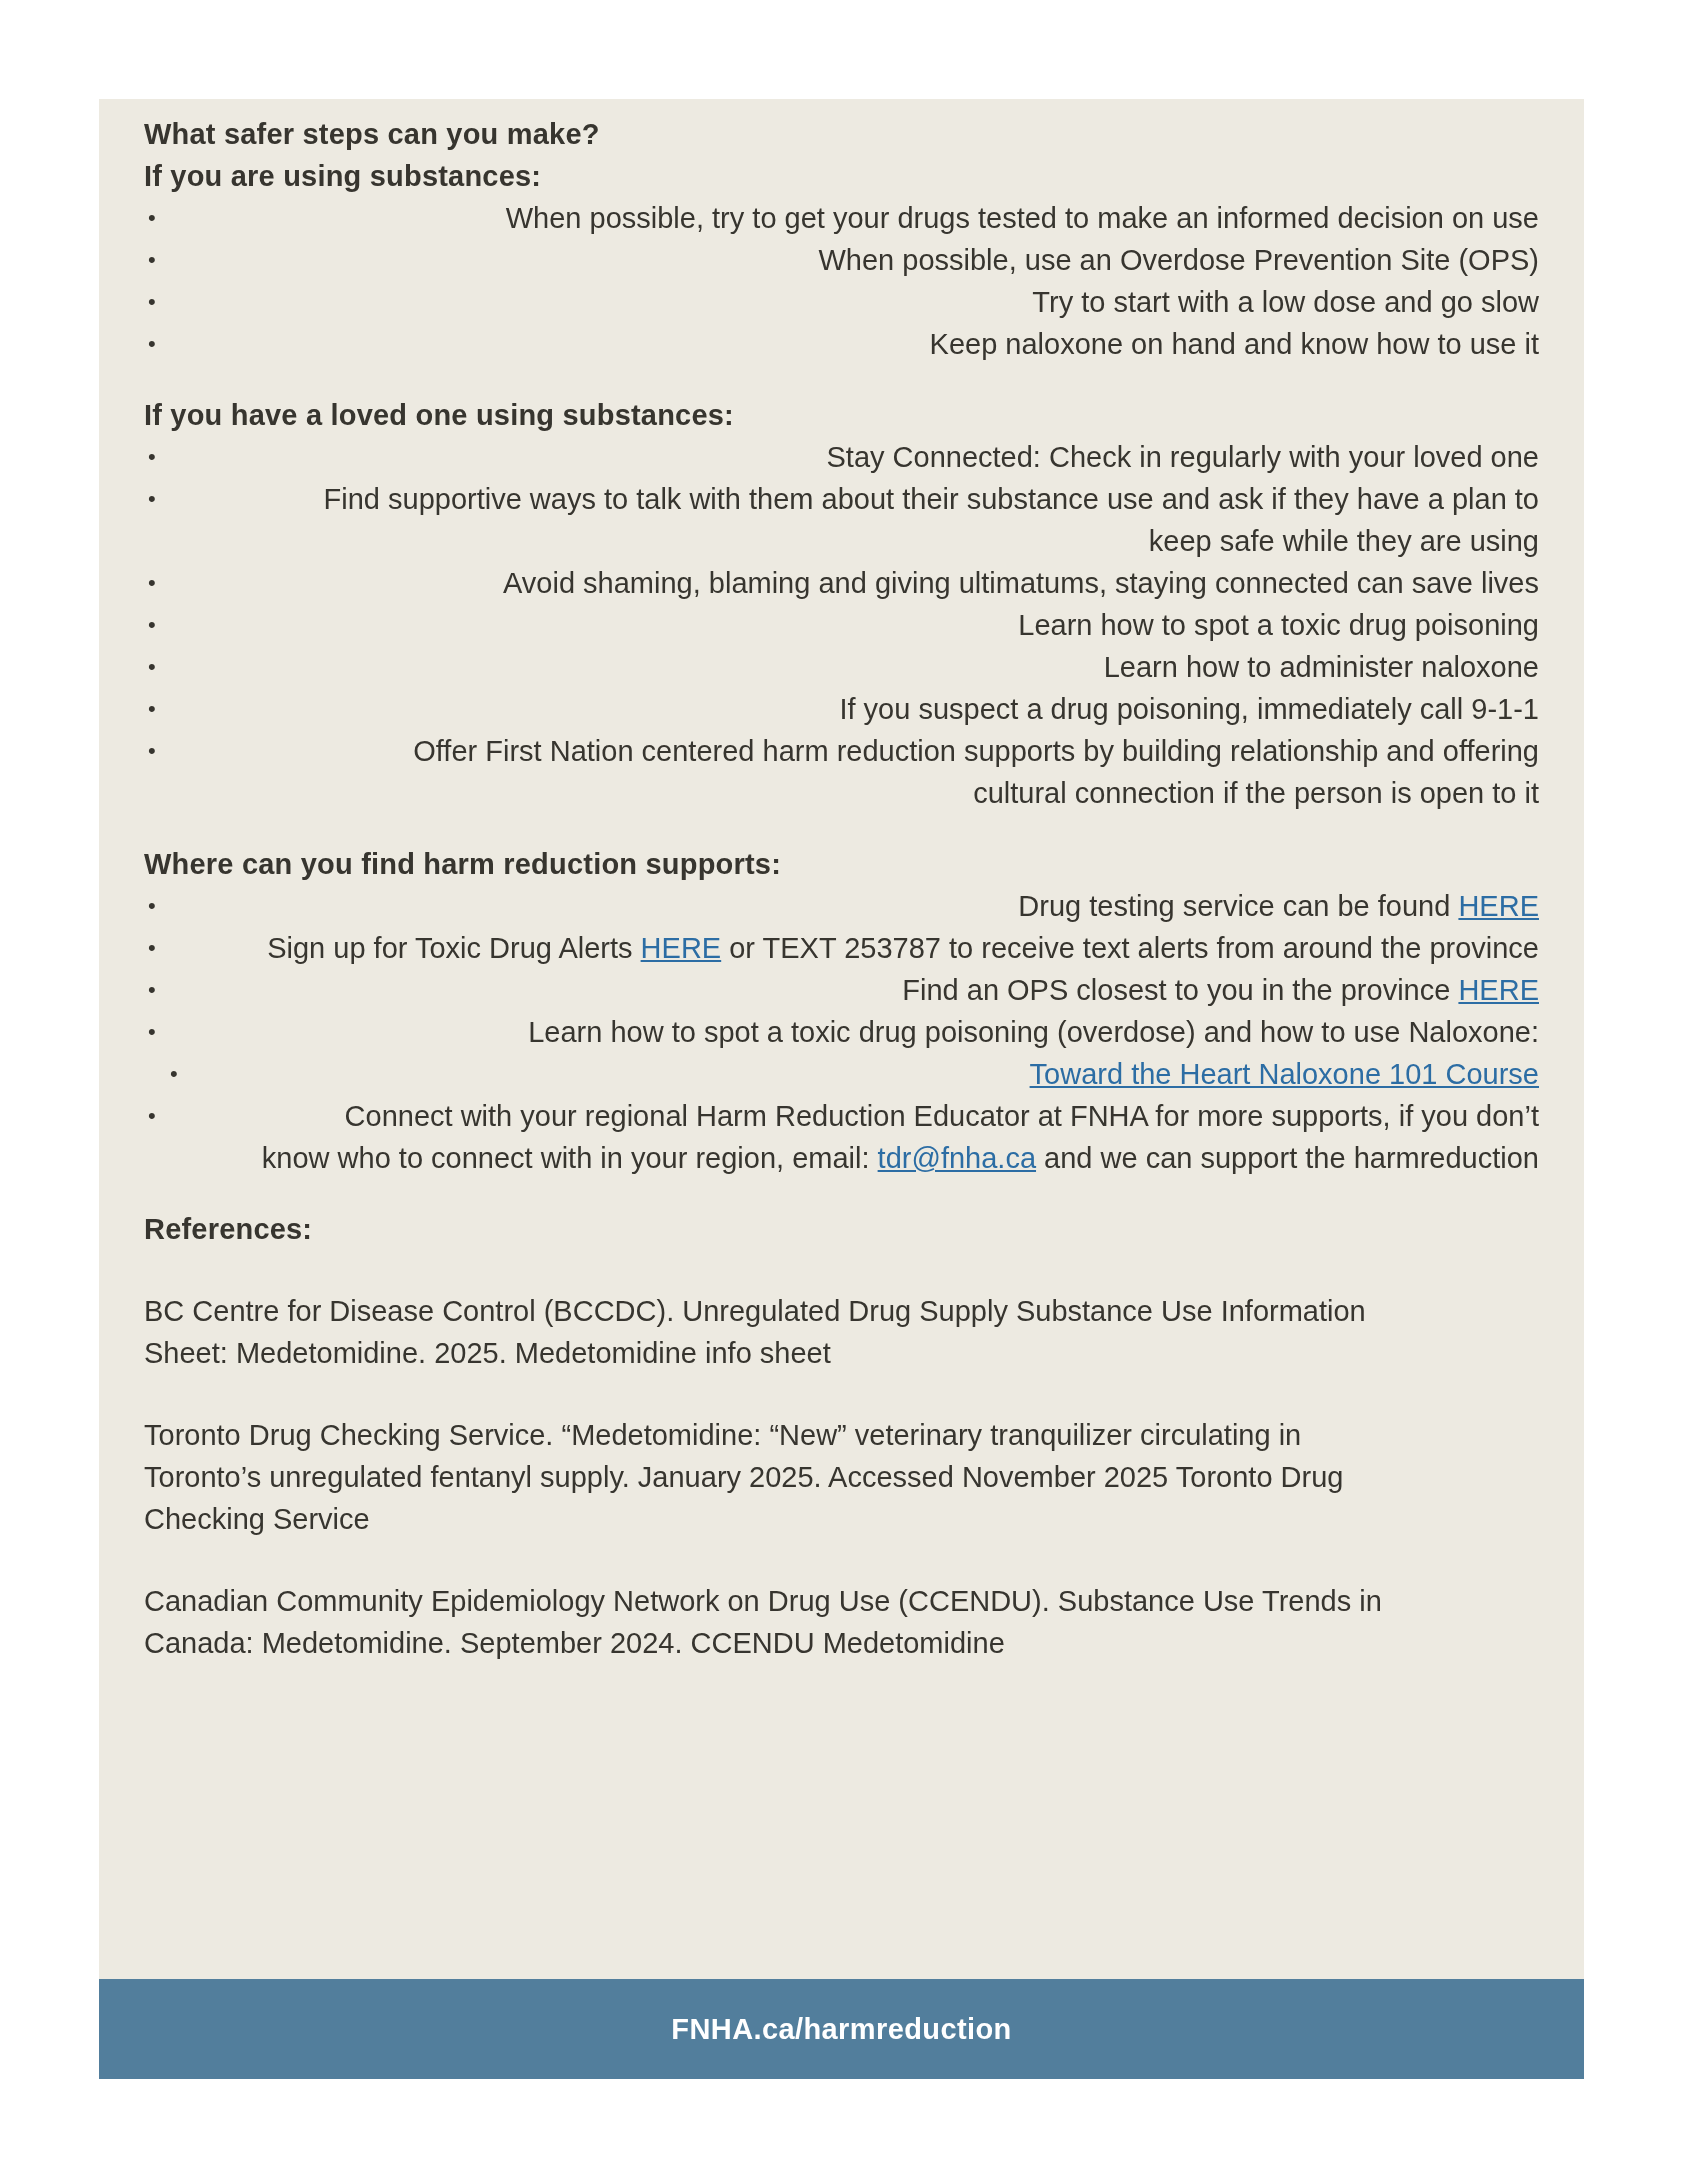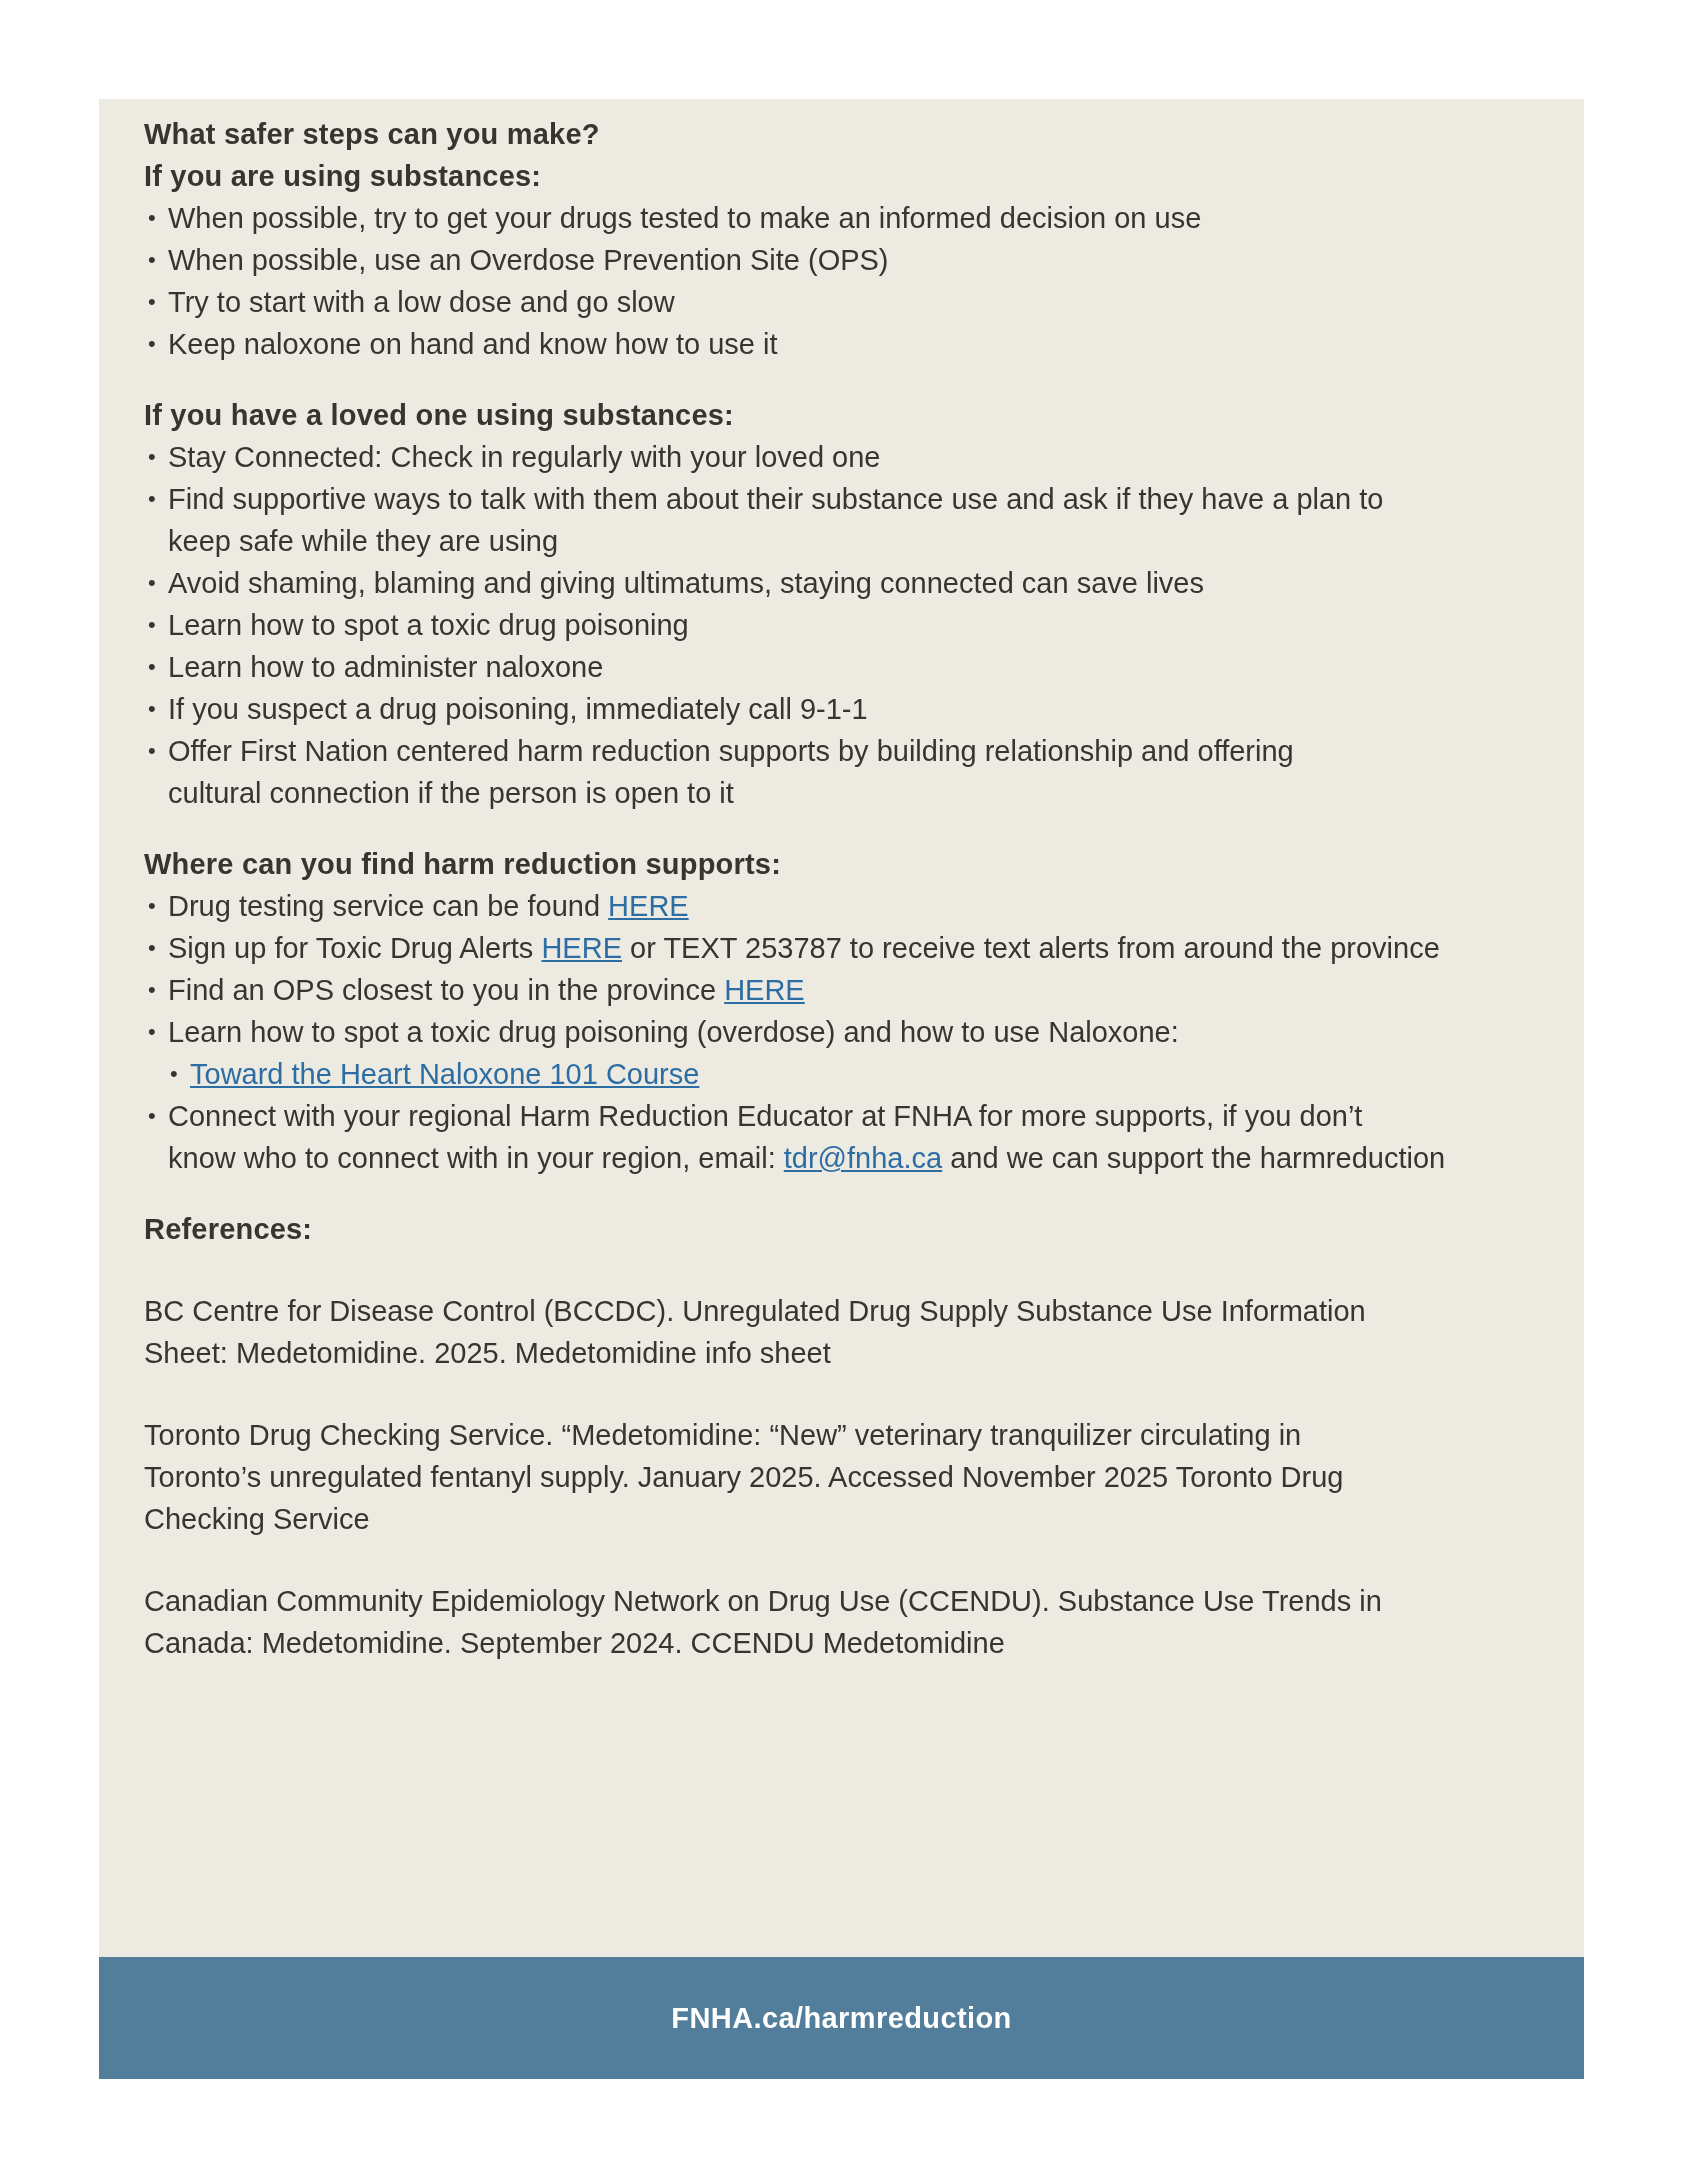--- a/index.html
+++ b/index.html
@@ -19,21 +19,21 @@
     padding: 14px 45px 0 45px;
     color: #37352f;
     font-size: 29px;
     line-height: 42px;
   }
   .heading {
     font-weight: 700;
     letter-spacing: 0.2px;
   }
   .gap { margin-top: 29px; }
-  ul { list-style: none; margin: 0; padding: 0; }
+  ul { list-style: none; margin: 0; padding: 0; text-align: right; }
   li {
     position: relative;
     padding-left: 24px;
   }
   li::before {
     content: "\2022";
     position: absolute;
     left: 4px; top: 0;
     font-size: 22px;
     line-height: 42px;
@@ -46,21 +46,21 @@
     text-decoration: underline;
     cursor: pointer;
   }
   p.ref {
     margin: 40px 0 0 0;
     white-space: pre-line;
   }
   .footer {
     position: absolute;
     left: 0; bottom: 0;
-    width: 100%; height: 122px;
+    width: 100%; height: 100px;
     background: #527e9c;
     display: flex;
     align-items: center;
     justify-content: center;
   }
   .footer span {
     color: #ffffff;
     font-weight: 700;
     font-size: 29px;
     letter-spacing: 0.4px;

